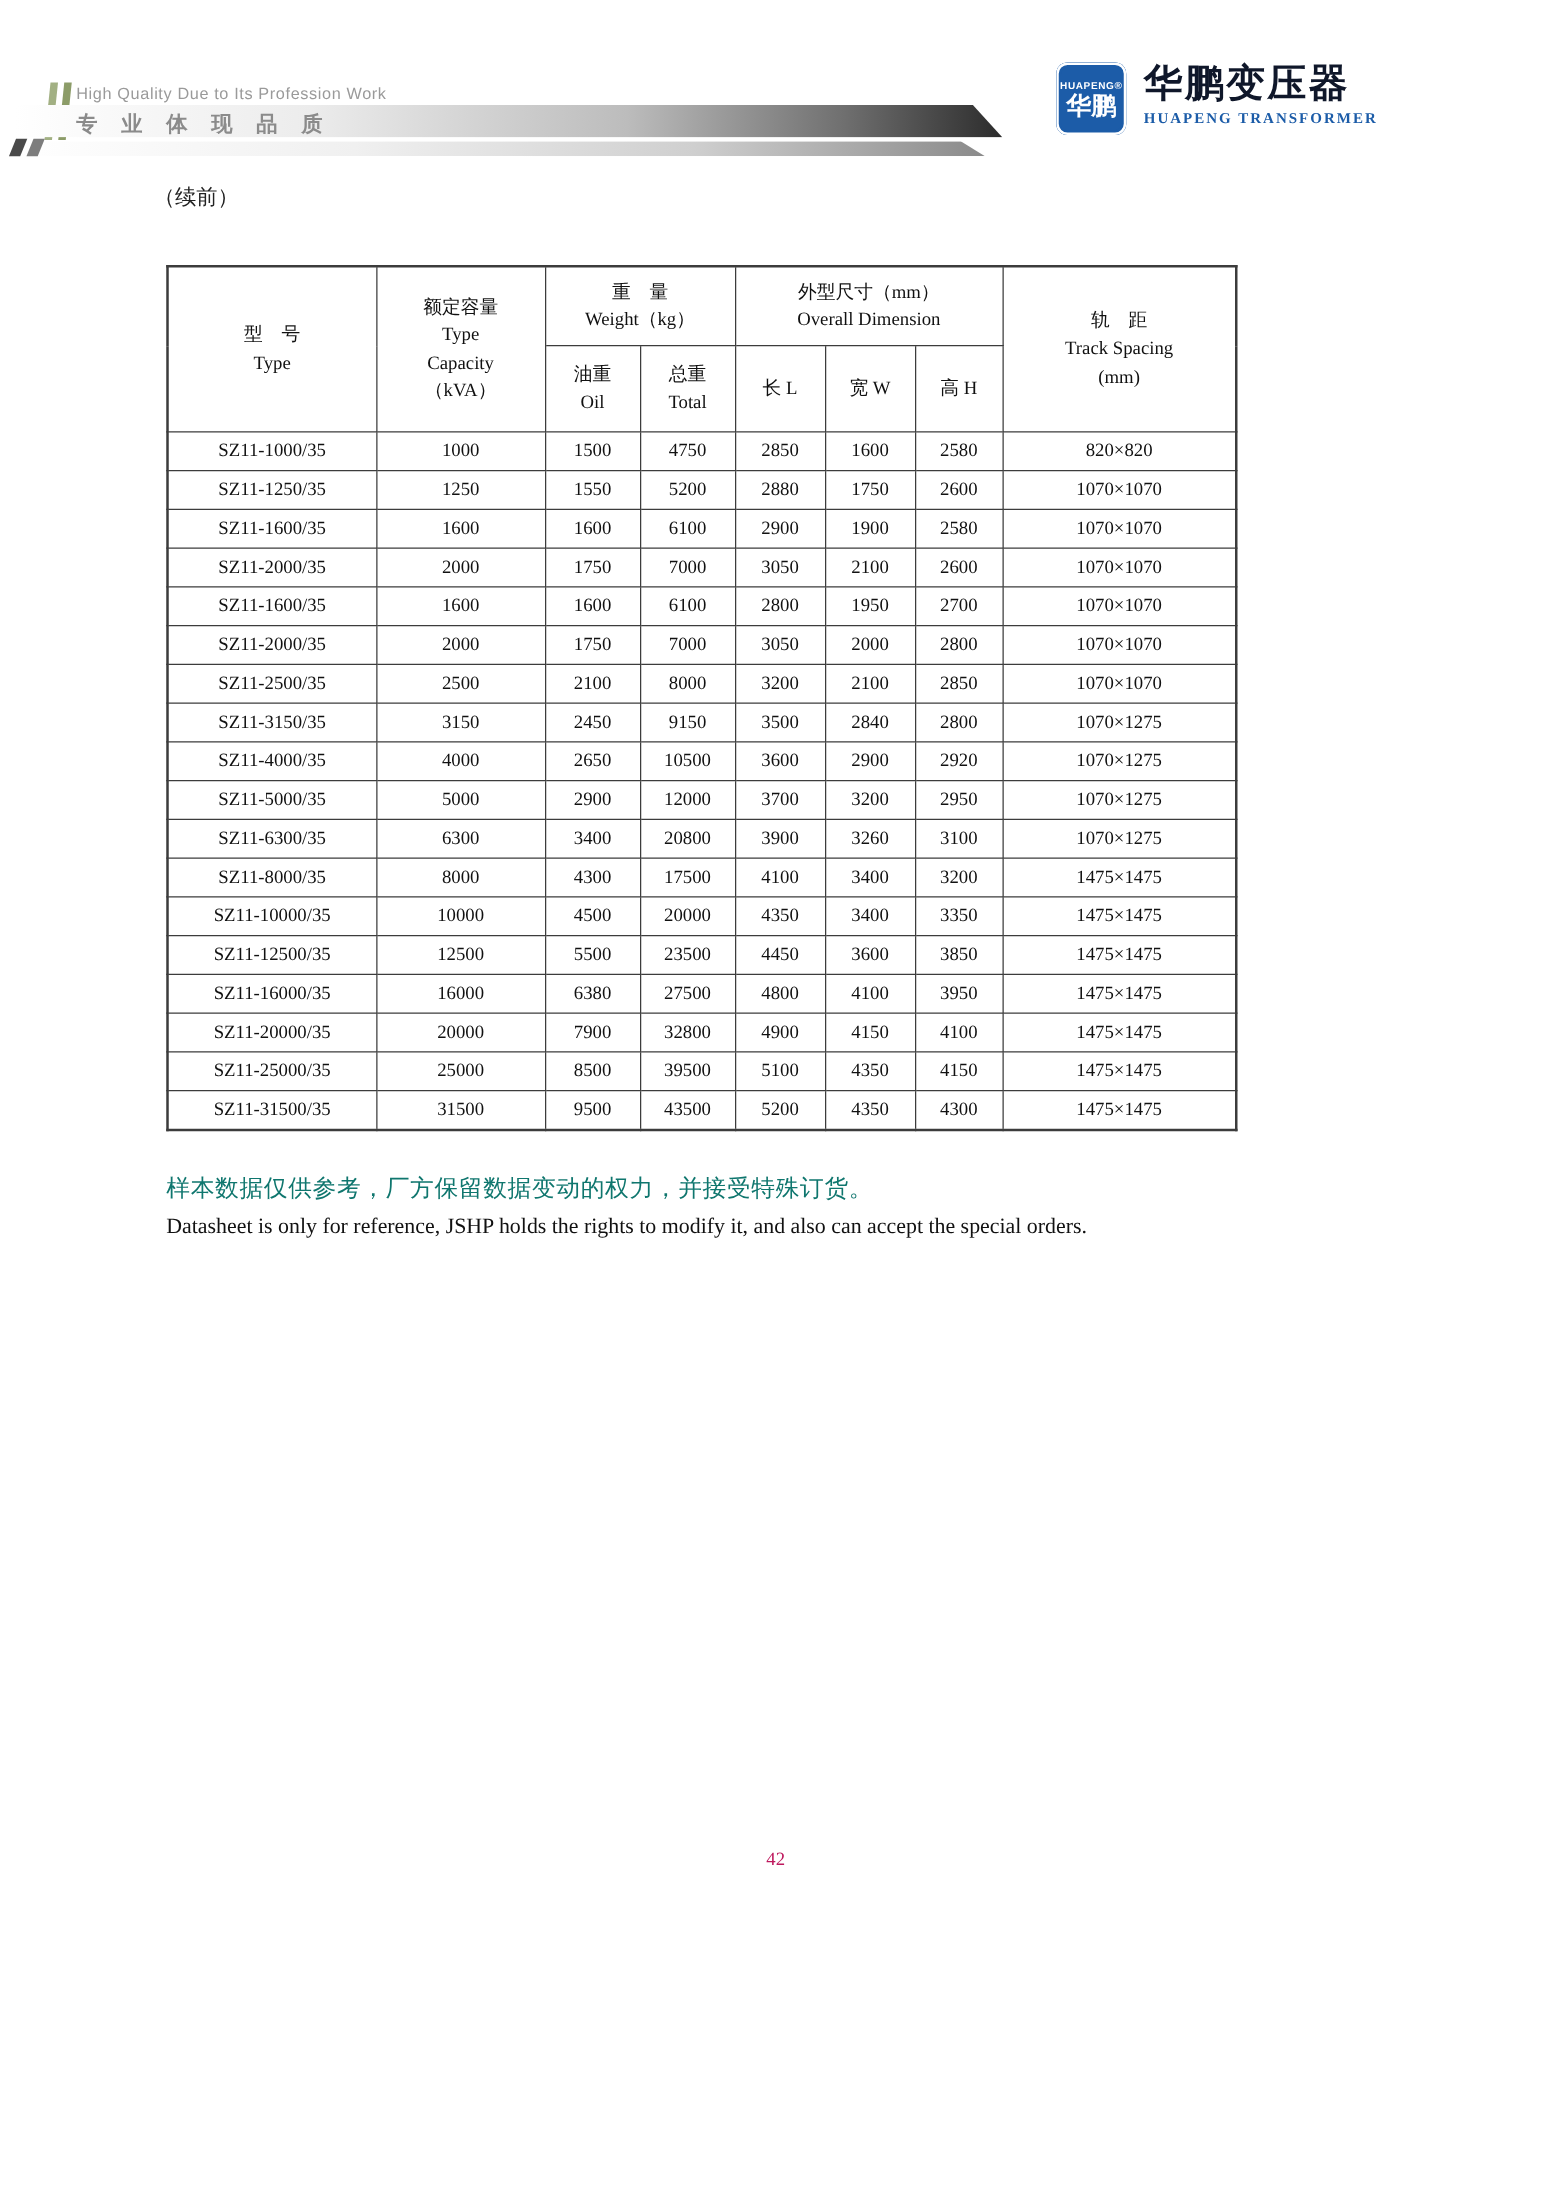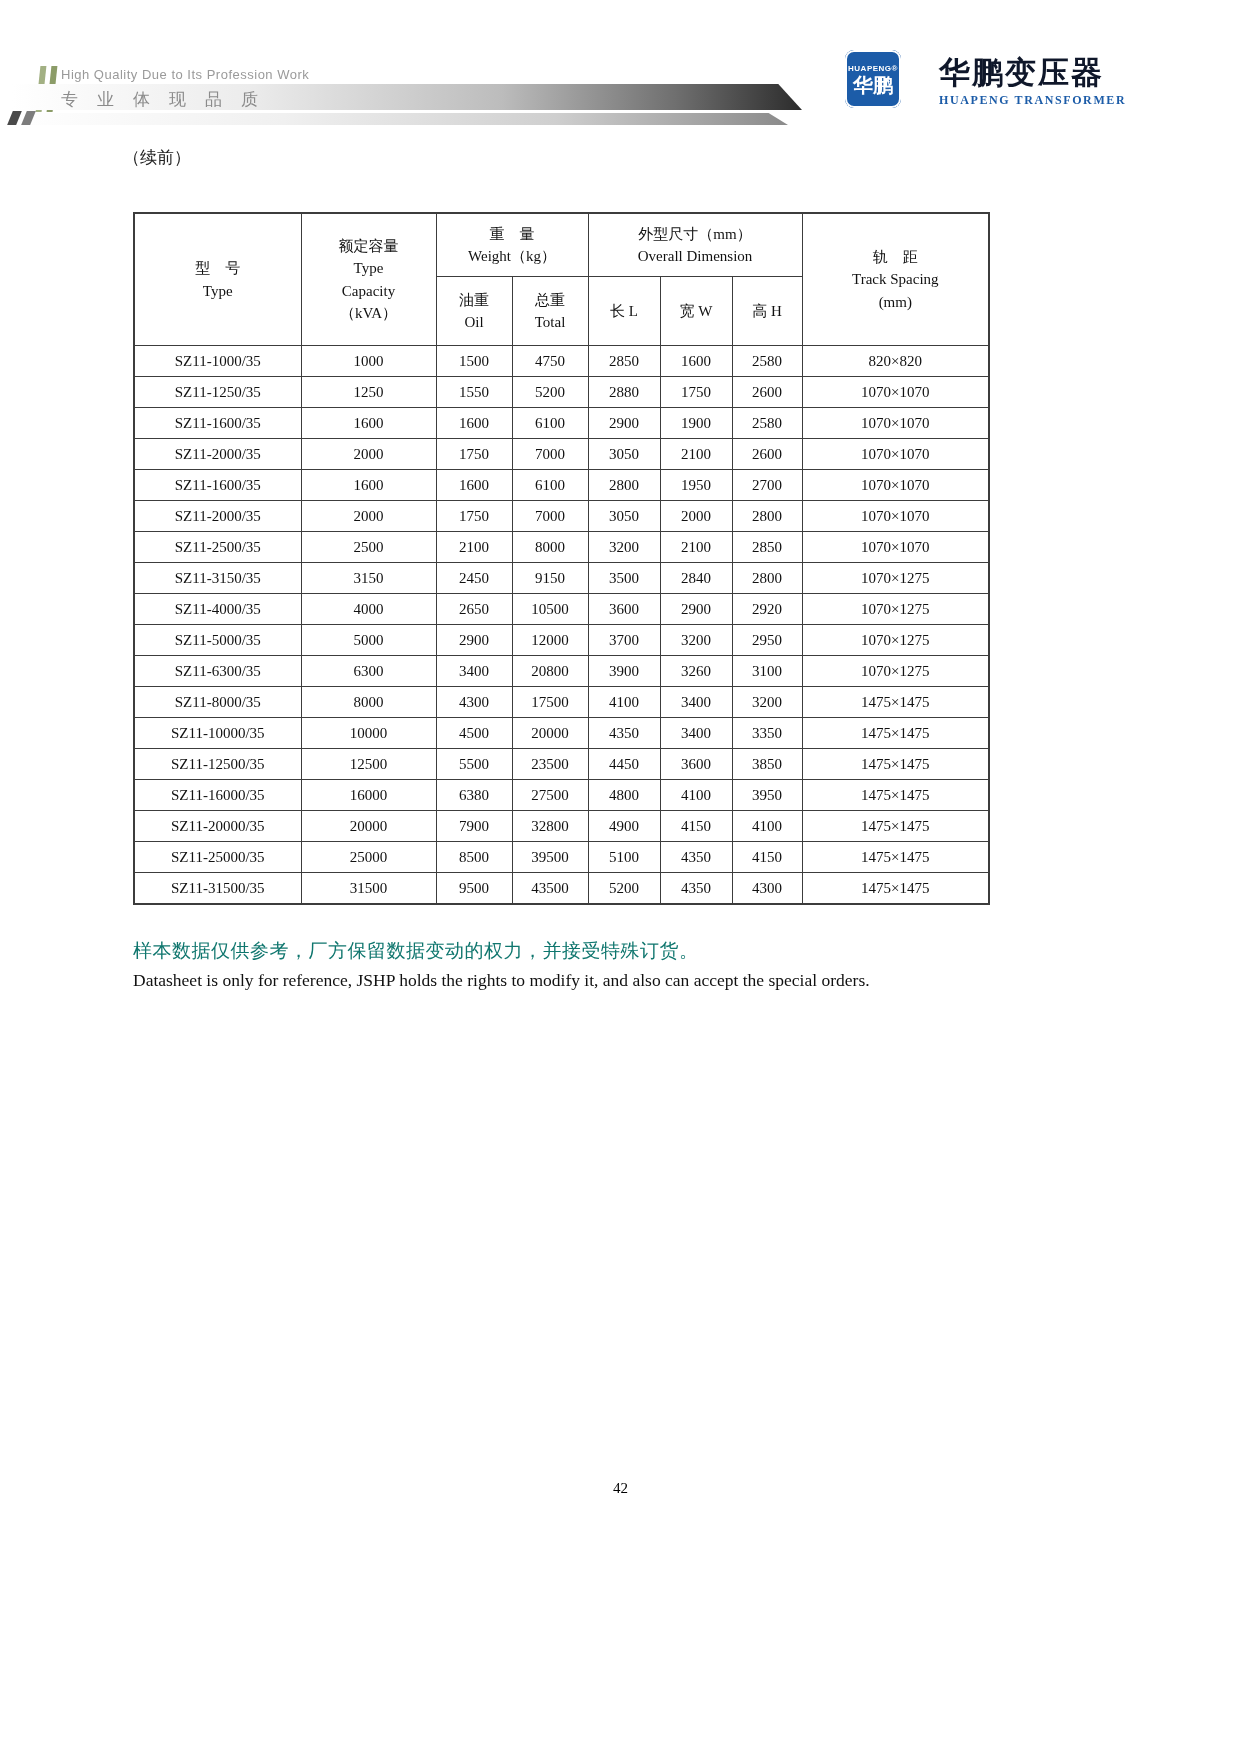--- a/index.html
+++ b/index.html
@@ -40,24 +40,24 @@
   .grad-tick.t2 { left:24px; top:111px; background:#7d7d7d; }
 
   .slogan-en {
     position:absolute; left:61px; top:67px; z-index:3;
     font-family:"Liberation Sans", sans-serif;
     font-size:13px; color:#9a9a9a; letter-spacing:0.5px;
   }
   .slogan-cn {
     position:absolute; left:61px; top:88px; z-index:3;
     font-family:"Liberation Sans", sans-serif;
-    font-size:17px; font-weight:normal; color:#8b8b8b; letter-spacing:19px;
-  }
-
-  .logo-wrap { position:absolute; left:845px; top:50px; display:flex; align-items:flex-end; z-index:3;gap:24px; }
+    font-size:17px; font-weight:bold; color:#8b8b8b; letter-spacing:19px;
+  }
+
+  .logo-wrap { position:absolute; left:845px; top:50px; display:flex; align-items:flex-start; z-index:3; }
   .logo-icon {
     width:56px; height:58px; background:#1c5ca8; border-radius:9px;
     box-shadow:inset 0 0 0 2px #ffffff, inset 0 0 0 4px #1c5ca8;
     display:flex; flex-direction:column; align-items:center; justify-content:center;
     position:relative;
   }
   .logo-arc {
     font-family:"Liberation Sans", sans-serif;
     font-size:8px; color:#ffffff; font-weight:bold; letter-spacing:0.5px;
     margin-bottom:2px; white-space:nowrap;
@@ -114,21 +114,21 @@
     position:absolute; left:133px; top:938px;
     font-size:19px; color:#0f766e; letter-spacing:0.5px;
   }
   .note-en {
     position:absolute; left:133px; top:970px;
     font-size:17.5px; color:#111111;
   }
 
   .page-number {
     position:absolute; left:0; top:1480px; width:100%;
-    text-align:center; font-size:15px; color:#000000;
+    text-align:center; font-size:15px; color:#be185d;
   }
 </style>
 </head>
 <body>
 
 <div>
   <div class="hdr-green-bar b1"></div>
   <div class="hdr-green-bar b2"></div>
 
   <div class="grad-bar-main"></div>

